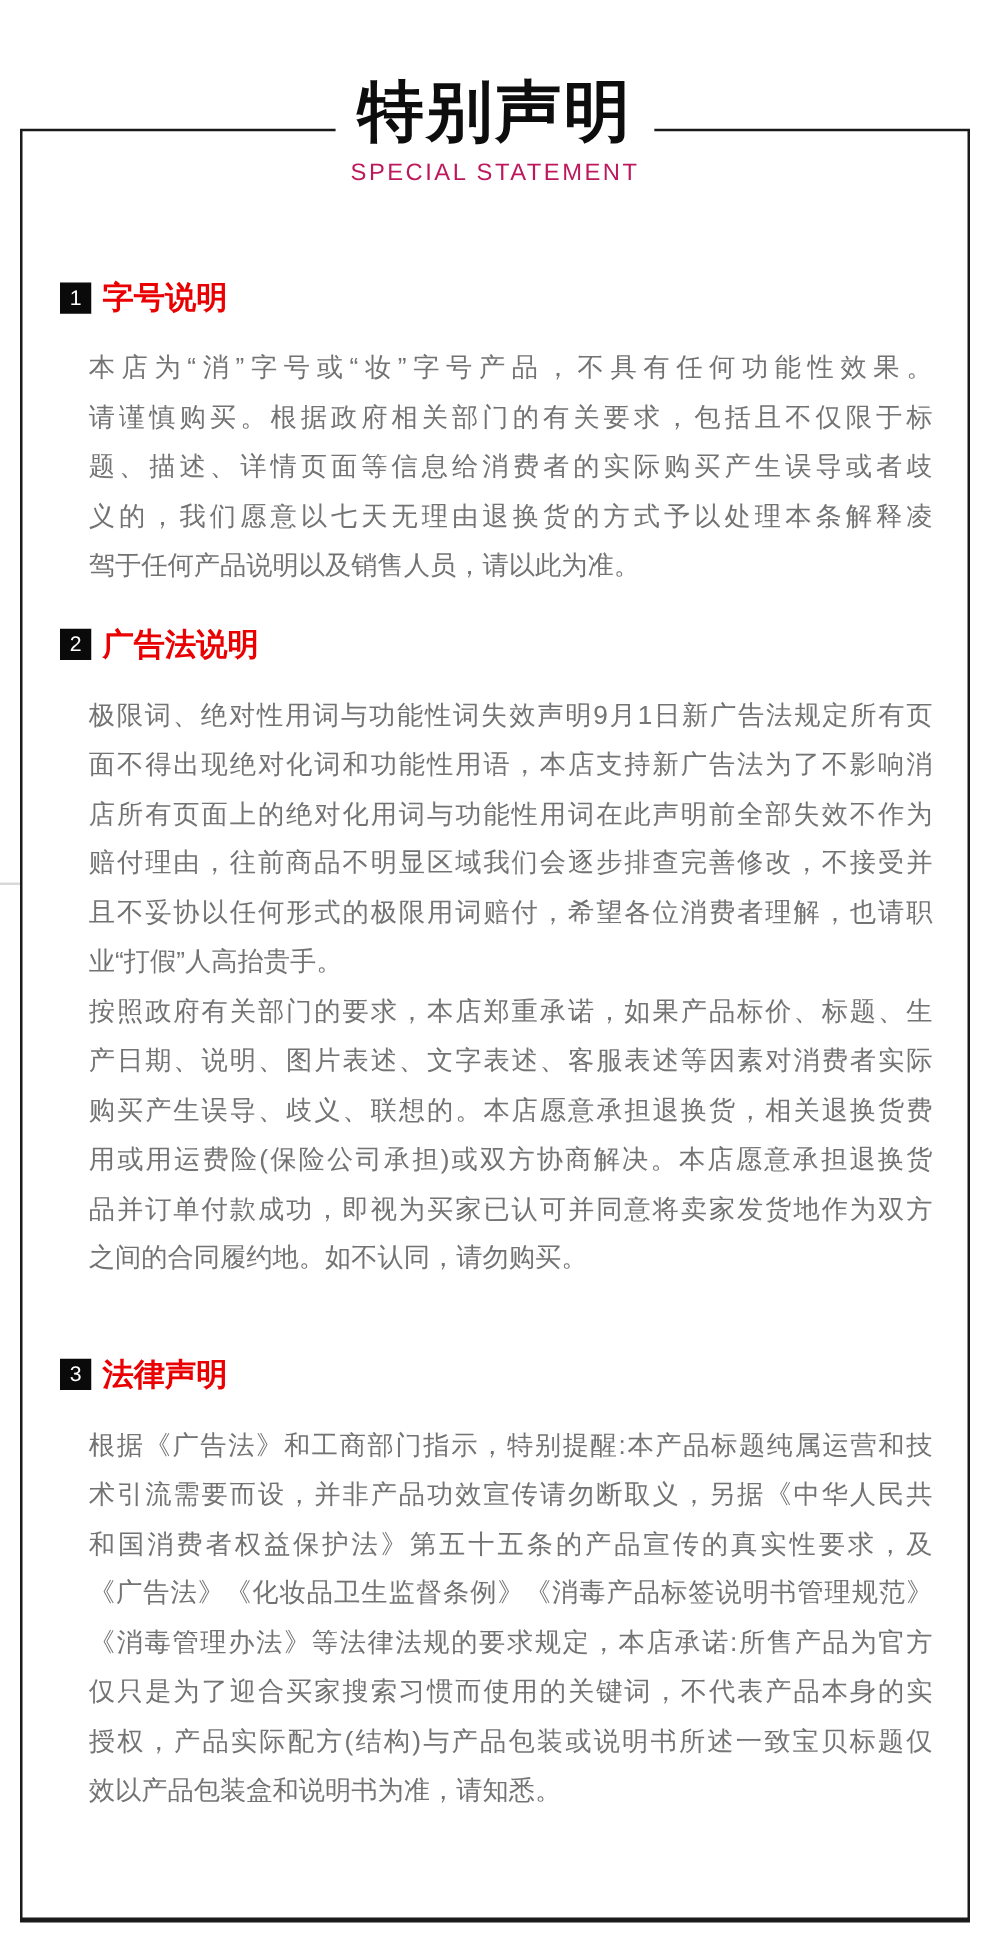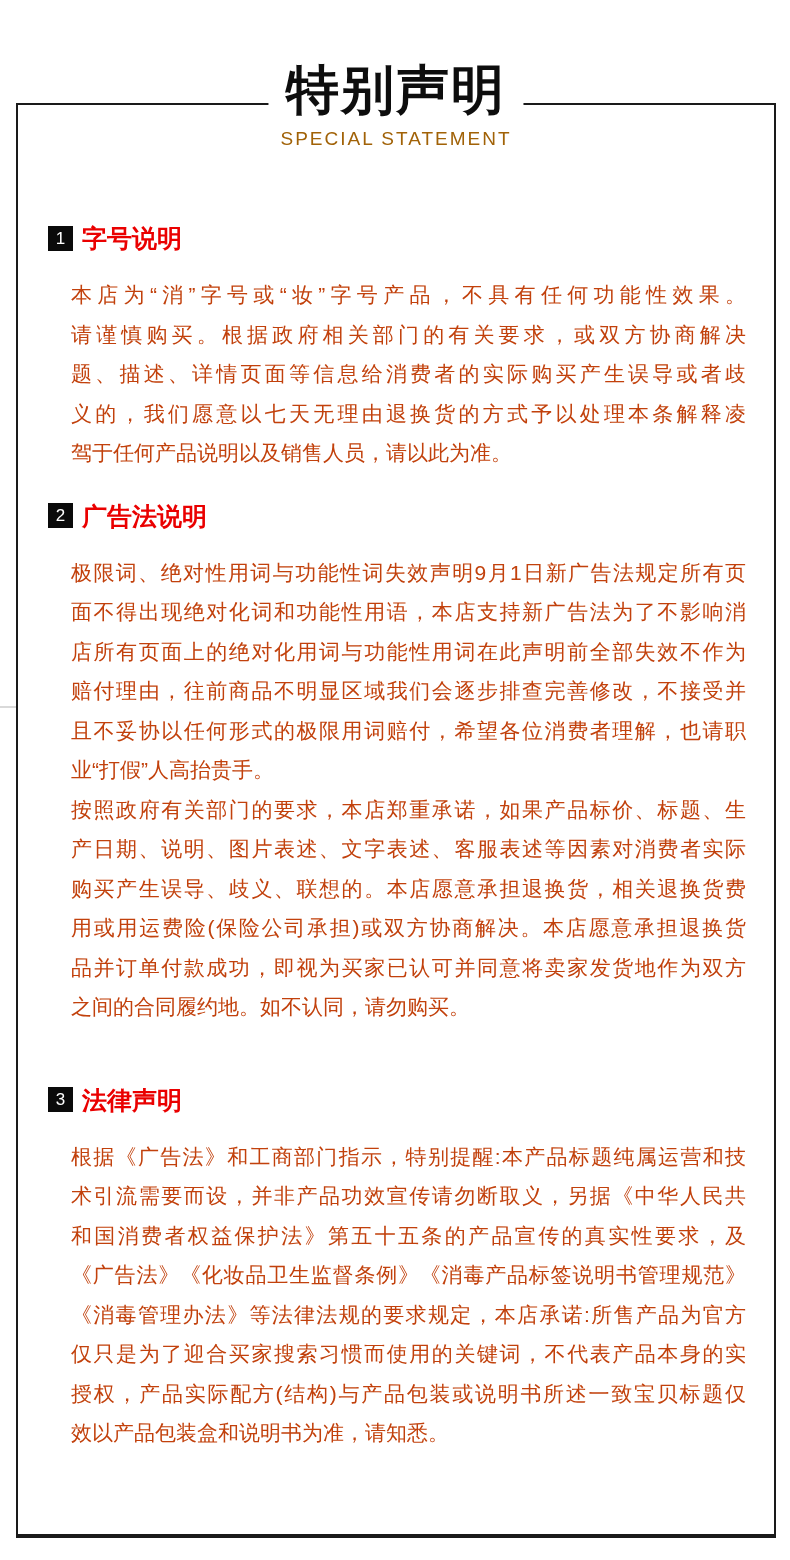--- a/index.html
+++ b/index.html
@@ -42,21 +42,21 @@
     line-height: 57px;
     font-weight: 900;
     color: #0d0d0d;
     letter-spacing: 2px;
   }
   .subtitle {
     margin-top: 10px;
     font-size: 19px;
     line-height: 22px;
     letter-spacing: 2px;
-    color: #a16207;
+    color: #be185d;
   }
 
   .content {
     padding: 120px 28px 0 53px;
   }
 
   .sec { margin-top: 0; }
   .sec + .sec { margin-top: 30px; }
   .sec.sec-3 { margin-top: 60px; }
 
@@ -82,21 +82,21 @@
   .sec-title {
     font-size: 25px;
     line-height: 26px;
     font-weight: bold;
     color: #ea0000;
   }
 
   .para .line {
     font-size: 21px;
     line-height: 39.5px;
-    color: #c2410c;
+    color: #737373;
     text-align: justify;
     text-align-last: justify;
   }
   .para .line:last-child {
     text-align-last: left;
   }
 
   
   .seam {
     position: absolute;
@@ -121,21 +121,21 @@
 
   <div class="content">
 
     <div class="sec sec-1">
       <div class="sec-header">
         <span class="badge">1</span>
         <span class="sec-title">字号说明</span>
       </div>
       <div class="para">
         <div class="line">本店为“消”字号或“妆”字号产品，不具有任何功能性效果。</div>
-        <div class="line">请谨慎购买。根据政府相关部门的有关要求，或双方协商解决</div>
+        <div class="line">请谨慎购买。根据政府相关部门的有关要求，包括且不仅限于标</div>
         <div class="line">题、描述、详情页面等信息给消费者的实际购买产生误导或者歧</div>
         <div class="line">义的，我们愿意以七天无理由退换货的方式予以处理本条解释凌</div>
         <div class="line">驾于任何产品说明以及销售人员，请以此为准。</div>
       </div>
     </div>
 
     <div class="sec sec-2">
       <div class="sec-header">
         <span class="badge">2</span>
         <span class="sec-title">广告法说明</span>

